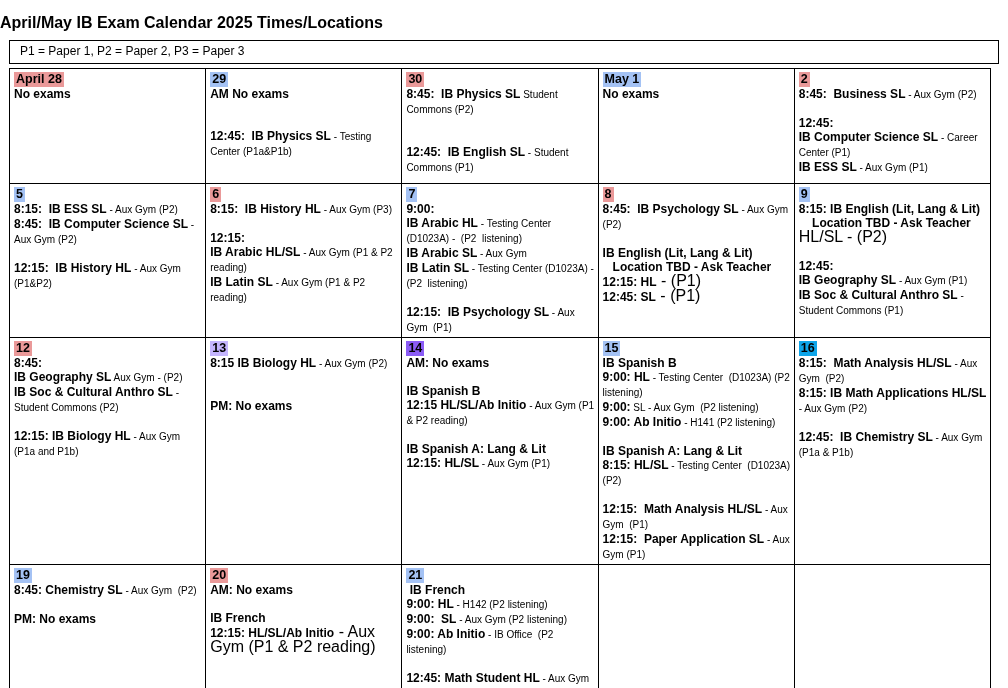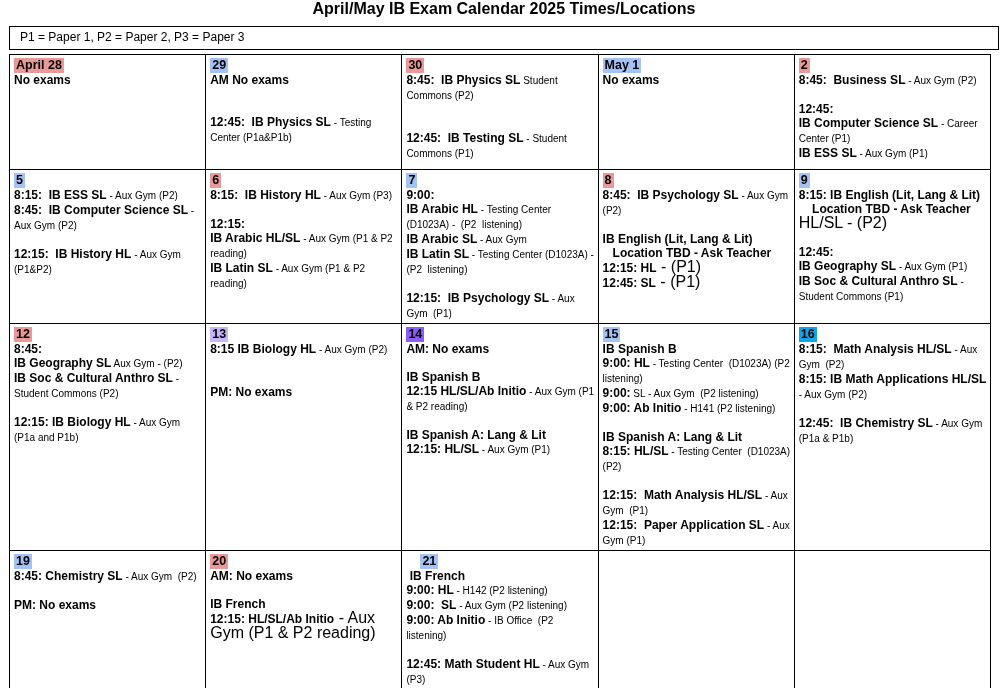--- a/index.html
+++ b/index.html
@@ -6,22 +6,21 @@
     margin: 0;
     padding: 0;
     background: #ffffff;
     width: 1008px;
     height: 688px;
     font-family: "Liberation Sans", sans-serif;
     color: #000000;
     overflow: hidden;
   }
   .page-title {
-    padding-top: 0;
-    text-align: center;
+    padding-top: 14px;
     font-size: 16px;
     font-weight: bold;
     letter-spacing: 0px;
   }
   .legend-box {
     margin: 8px 9px 4px 9px;
     border: 1.5px solid #000;
     padding: 3px 10px 5px 10px;
     font-size: 12px;
   }
@@ -85,21 +84,21 @@
           <div class="line"><span class="seg-b">AM No exams</span></div>
           <div class="line"></div>
           <div class="line"></div>
           <div class="line"><span class="seg-b">12:45:  IB Physics SL</span><span class="seg-s"> - Testing Center (P1a&amp;P1b)</span></div>
         </td>
         <td>
           <div class="date-line"><span class="date-badge" style="background-color: rgb(234, 153, 153);">30</span></div>
           <div class="line"><span class="seg-b">8:45:  IB Physics SL</span><span class="seg-s"> Student Commons (P2)</span></div>
           <div class="line"></div>
           <div class="line"></div>
-          <div class="line"><span class="seg-b">12:45:  IB Testing SL</span><span class="seg-s"> - Student Commons (P1)</span></div>
+          <div class="line"><span class="seg-b">12:45:  IB English SL</span><span class="seg-s"> - Student Commons (P1)</span></div>
         </td>
         <td>
           <div class="date-line"><span class="date-badge" style="background-color: rgb(164, 194, 244);">May 1</span></div>
           <div class="line"><span class="seg-b">No exams</span></div>
         </td>
         <td>
           <div class="date-line"><span class="date-badge" style="background-color: rgb(234, 153, 153);">2</span></div>
           <div class="line"><span class="seg-b">8:45:  Business SL</span><span class="seg-s"> - Aux Gym (P2)</span></div>
           <div class="line"></div>
           <div class="line"><span class="seg-b">12:45:</span></div>
@@ -207,21 +206,21 @@
           <div class="line"><span class="seg-b">PM: No exams</span></div>
         </td>
         <td>
           <div class="date-line"><span class="date-badge" style="background-color: rgb(234, 153, 153);">20</span></div>
           <div class="line"><span class="seg-b">AM: No exams</span></div>
           <div class="line"></div>
           <div class="line"><span class="seg-b">IB French</span></div>
           <div class="line"><span class="seg-b">12:15: HL/SL/Ab Initio</span><span class="seg-r"> - Aux Gym (P1 &amp; P2 reading)</span></div>
         </td>
         <td>
-          <div class="date-line"><span class="date-badge" style="background-color: rgb(164, 194, 244); margin-left: 14px;">21</span></div>
+          <div class="date-line"><span class="date-badge" style="background-color: rgb(164, 194, 244);">21</span></div>
           <div class="line"><span class="seg-b"> IB French</span></div>
           <div class="line"><span class="seg-b">9:00: HL</span><span class="seg-s"> - H142 (P2 listening)</span></div>
           <div class="line"><span class="seg-b">9:00:  SL</span><span class="seg-s"> - Aux Gym (P2 listening)</span></div>
           <div class="line"><span class="seg-b">9:00: Ab Initio</span><span class="seg-s"> - IB Office  (P2 listening)</span></div>
           <div class="line"></div>
           <div class="line"><span class="seg-b">12:45: Math Student HL</span><span class="seg-s"> - Aux Gym (P3)</span></div>
         </td>
         <td></td>
         <td></td>
       </tr>

